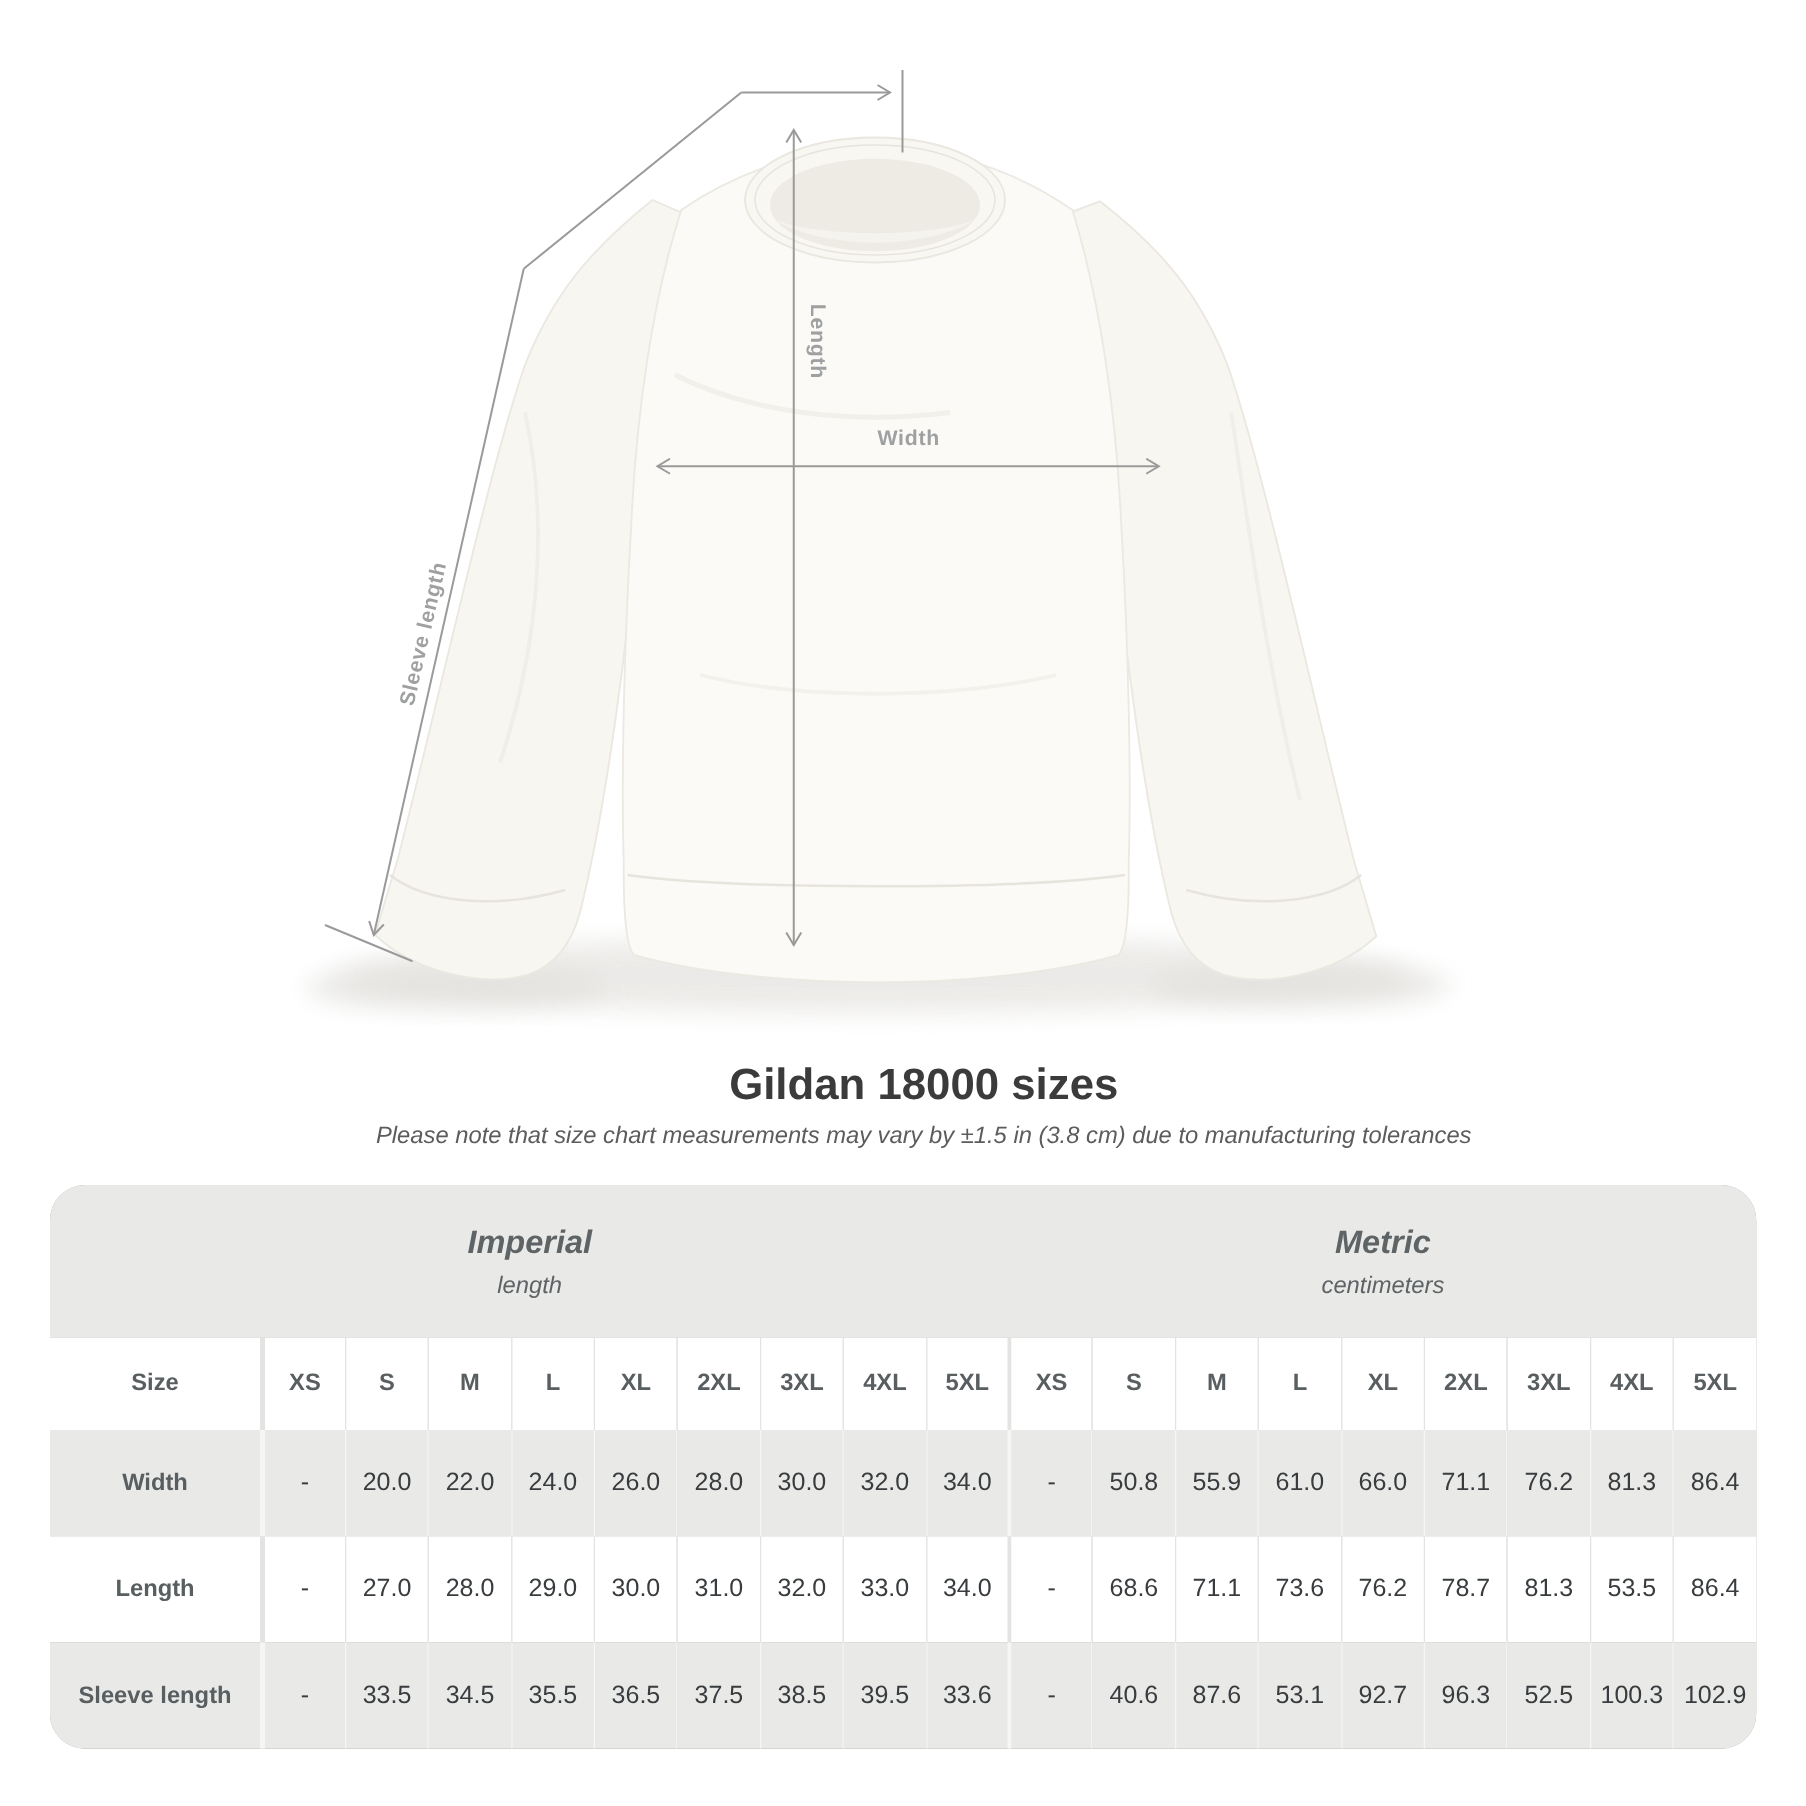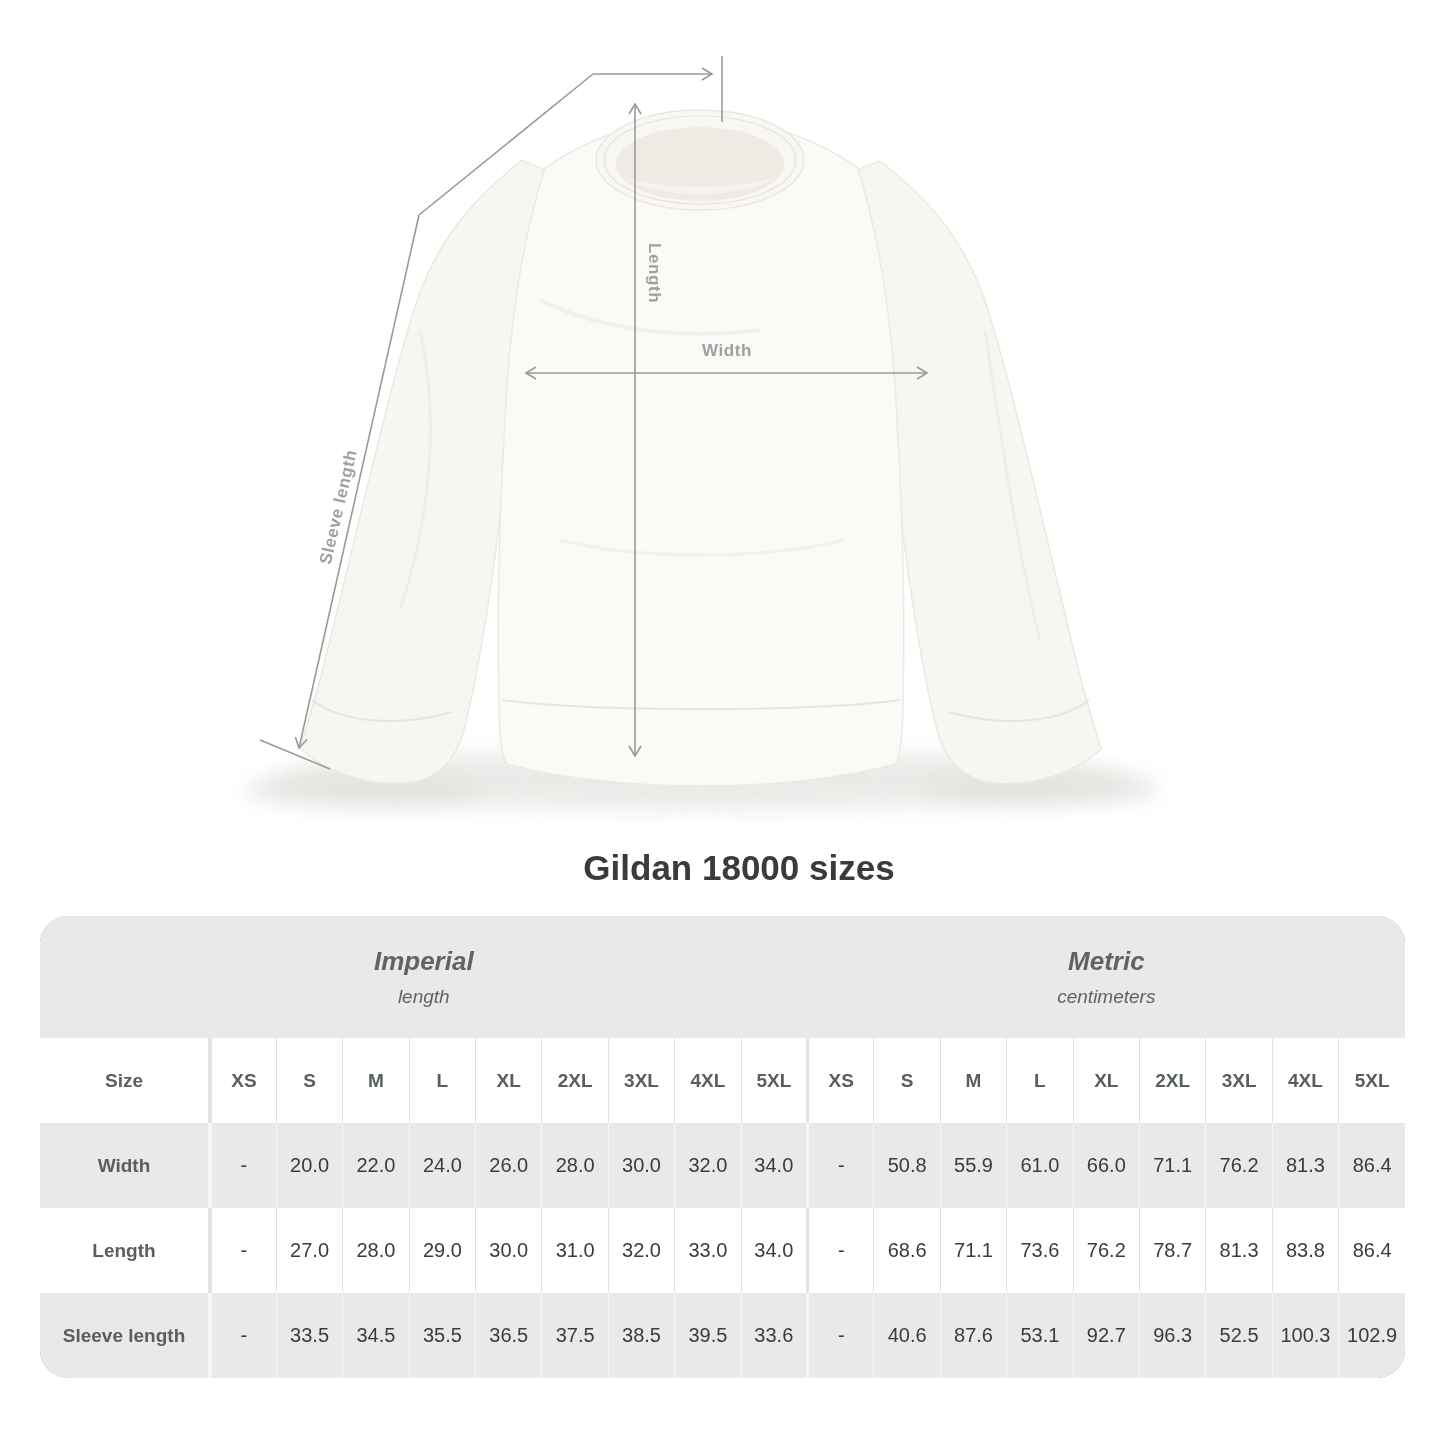--- a/index.html
+++ b/index.html
@@ -42,21 +42,21 @@
 
   tr.band td{
     background:#e9e9e8;height:122px;text-align:center;vertical-align:middle;
     color:#5e6366;
   }
   tr.band .grp-name{font-size:26px;font-weight:bold;font-style:italic;display:block;}
   tr.band .grp-unit{font-size:19px;font-style:italic;display:block;margin-top:9px;}
 
   td{padding:0;text-align:center;vertical-align:middle;}
 
-  tr.t-size td{background:#ffffff;height:85px;border-right:1px solid #e3e3e2;
+  tr.t-size td{background:#ffffff;height:74px;border-right:1px solid #e3e3e2;
     font-weight:bold;font-size:19px;color:#595e61;}
   tr.t-white td{background:#ffffff;height:85px;border-right:1px solid #e3e3e2;
     font-size:20px;color:#393c3e;}
   tr.t-gray td{background:#e9e9e8;height:85px;border-right:1px solid #f6f6f5;
     font-size:20px;color:#393c3e;}
 
   tr.t-white td.rowlabel, tr.t-gray td.rowlabel, tr.t-size td.rowlabel{
     font-weight:bold;font-size:19px;color:#595e61;
   }
   td.sep-label{border-right-width:4px !important;}
@@ -125,20 +125,21 @@
     </g>
   </svg>
 
   <span class="dim-label label-length">Length</span>
   <span class="dim-label label-width">Width</span>
   <span class="dim-label label-sleeve">Sleeve length</span>
 </div>
 
 <div class="title-block">
   <h1>Gildan 18000 sizes</h1>
+  <div class="note">Please note that size chart measurements may vary by ±1.5 in (3.8 cm) due to manufacturing tolerances</div>
 </div>
 
 <div class="table-wrap">
   <table class="sizes">
     <colgroup>
       <col class="c-label">
       <col class="c-data">
         <col class="c-data">
         <col class="c-data">
         <col class="c-data">
@@ -225,21 +226,21 @@
       <td>32.0</td>
       <td>33.0</td>
       <td class="sep-half">34.0</td>
       <td>-</td>
       <td>68.6</td>
       <td>71.1</td>
       <td>73.6</td>
       <td>76.2</td>
       <td>78.7</td>
       <td>81.3</td>
-      <td>83.8</td>
+      <td>53.5</td>
       <td class="last">86.4</td>
     </tr>
 
     <tr class="t-gray">
       <td class="rowlabel sep-label">Sleeve length</td>
       <td>-</td>
       <td>33.5</td>
       <td>34.5</td>
       <td>35.5</td>
       <td>36.5</td>

